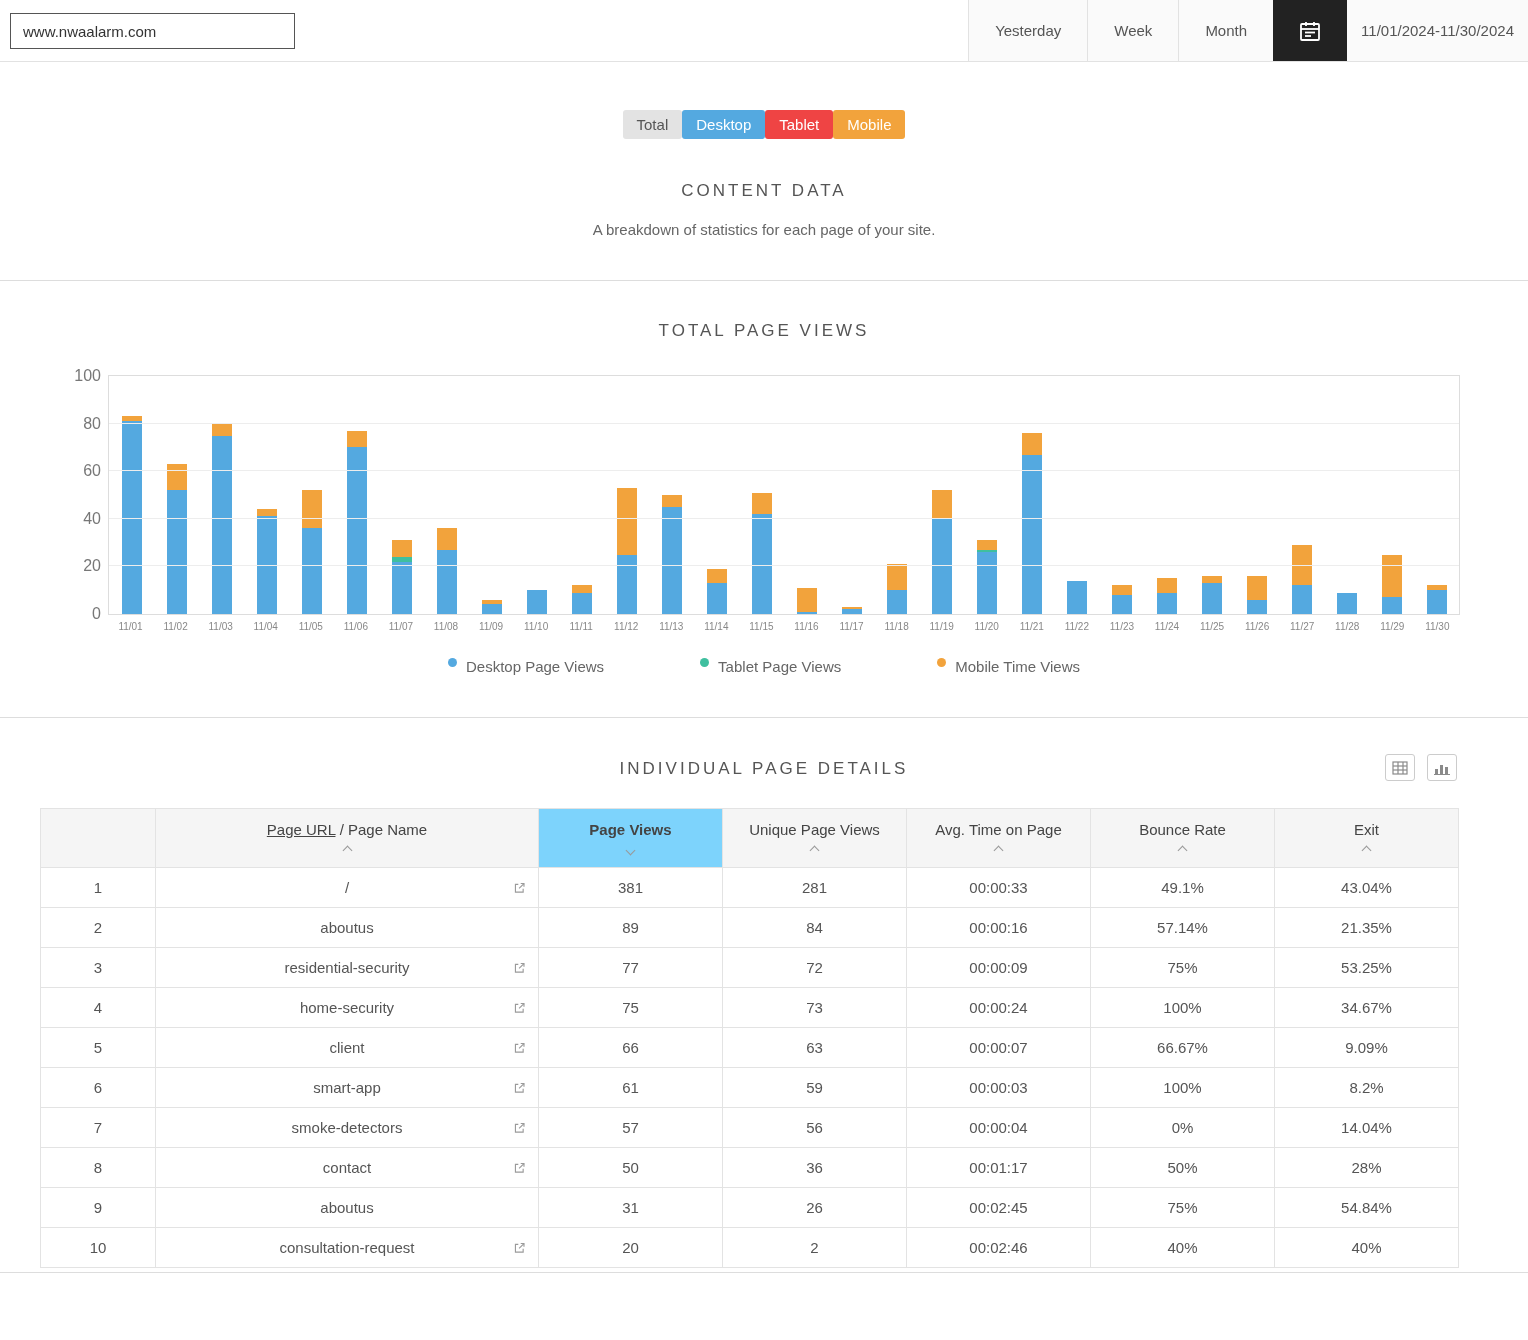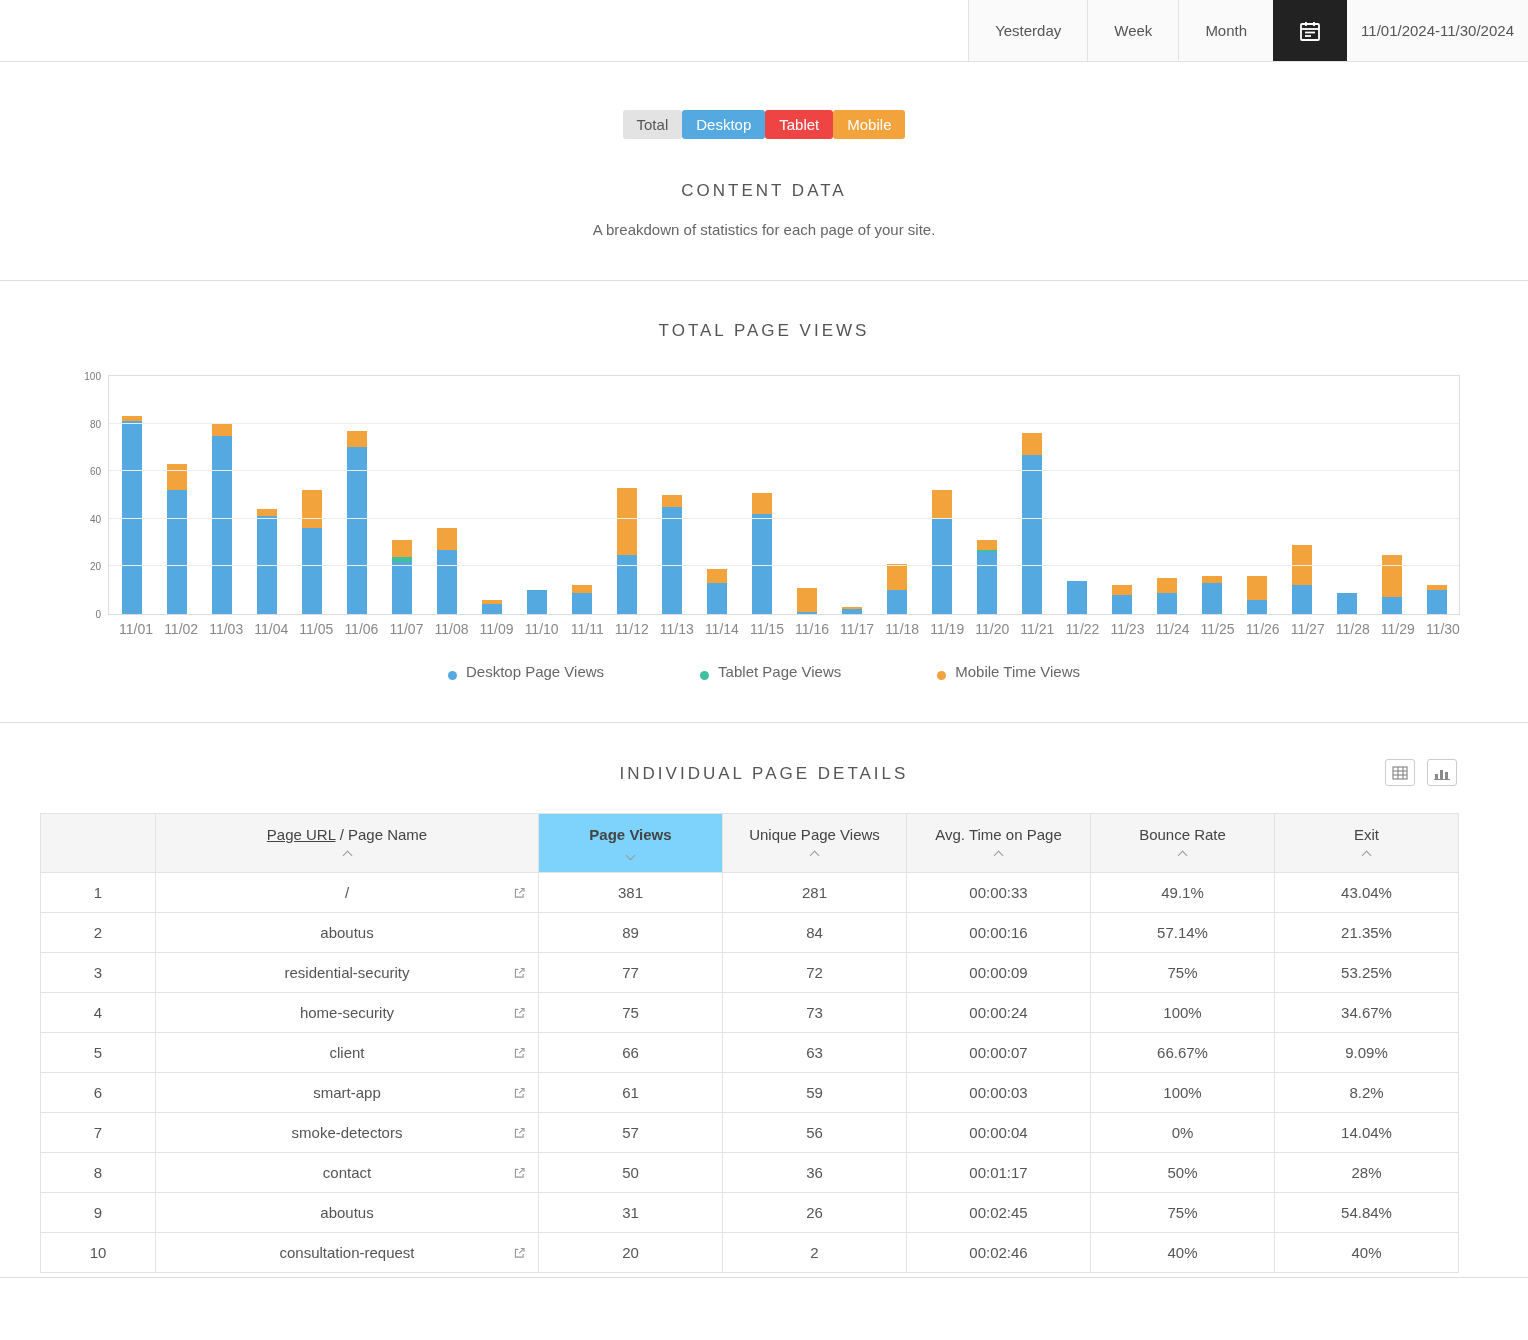--- a/index.html
+++ b/index.html
@@ -43,30 +43,30 @@
   .content-title { margin-top: 42px; }
   .content-sub { text-align: center; margin-top: 20px; font-size: 15px; color: #666; }
   .hr { border-top: 1px solid #ddd; margin-top: 42px; }
   
   .chart-title { margin-top: 40px; }
   .chart-wrap { margin: 34px 68px 0 68px; }
   .chart-area { position: relative; margin-left: 40px; height: 240px;
     border: 1px solid #ddd; }
   .gridline { position: absolute; left: 0; right: 0; height: 1px; background: #ededed; }
   .y-label {
-    position: absolute; right: 100%; margin-right: 8px; font-size: 10px; color: #777;
+    position: absolute; right: 100%; margin-right: 8px; font-size: 16px; color: #777;
     transform: translateY(-50%); white-space: nowrap;
   }
   .bars { position: absolute; inset: 0; display: flex; align-items: flex-end; }
   .bar-slot { flex: 1; height: 100%; display: flex; justify-content: center; align-items: flex-end; }
   .bar-stack { width: 20px; height: 100%; display: flex; flex-direction: column; justify-content: flex-end; }
   .x-labels { display: flex; margin-left: 40px; margin-top: 6px; }
-  .x-label { flex: 1; text-align: right; font-size: 14px; color: #888; }
+  .x-label { flex: 1; text-align: center; font-size: 10px; color: #888; }
   .legend { display: flex; justify-content: center; gap: 96px; margin-top: 26px; }
-  .legend-item { display: flex; align-items: flex-end; gap: 9px; font-size: 15px; color: #666; cursor: pointer; }
+  .legend-item { display: flex; align-items: flex-start; gap: 9px; font-size: 15px; color: #666; cursor: pointer; }
   .legend-dot { width: 9px; height: 9px; border-radius: 50%; }
   
   .details-head { position: relative; margin-top: 36px; height: 30px; }
   .details-title { line-height: 30px; }
   .view-toggles { position: absolute; right: 71px; top: 0; display: flex; gap: 12px; }
   .view-btn {
     width: 30px; height: 27px; border: 1px solid #ccc; border-radius: 3px; background: #fff;
     display: flex; align-items: center; justify-content: center; cursor: pointer;
   }
   
@@ -87,20 +87,21 @@
   .ext-link { position: absolute; right: 12px; top: 50%; transform: translateY(-50%); cursor: pointer; line-height: 0; }
   col.c-num { width: 115px; }
   col.c-name { width: 383px; }
   col.c-v { width: 184px; }
   .bottom-strip { border-top: 1px solid #ddd; margin-top: 4px; }
 </style>
 </head>
 <body>
 
 <div class="topbar">
+  <input class="url-input" type="text" value="www.nwaalarm.com" style="">
   <div class="topbar-spacer"></div>
   <div class="range-btn">Yesterday</div>
   <div class="range-btn">Week</div>
   <div class="range-btn">Month</div>
   <div class="cal-btn">
     <span style="line-height:0;">
       <svg width="24" height="24" viewBox="0 0 24 24" fill="none" stroke="#fff" stroke-width="1.8">
         <rect x="3" y="5" width="18" height="16" rx="1"></rect>
         <line x1="3" y1="10" x2="21" y2="10"></line>
         <line x1="8" y1="3" x2="8" y2="7"></line>

